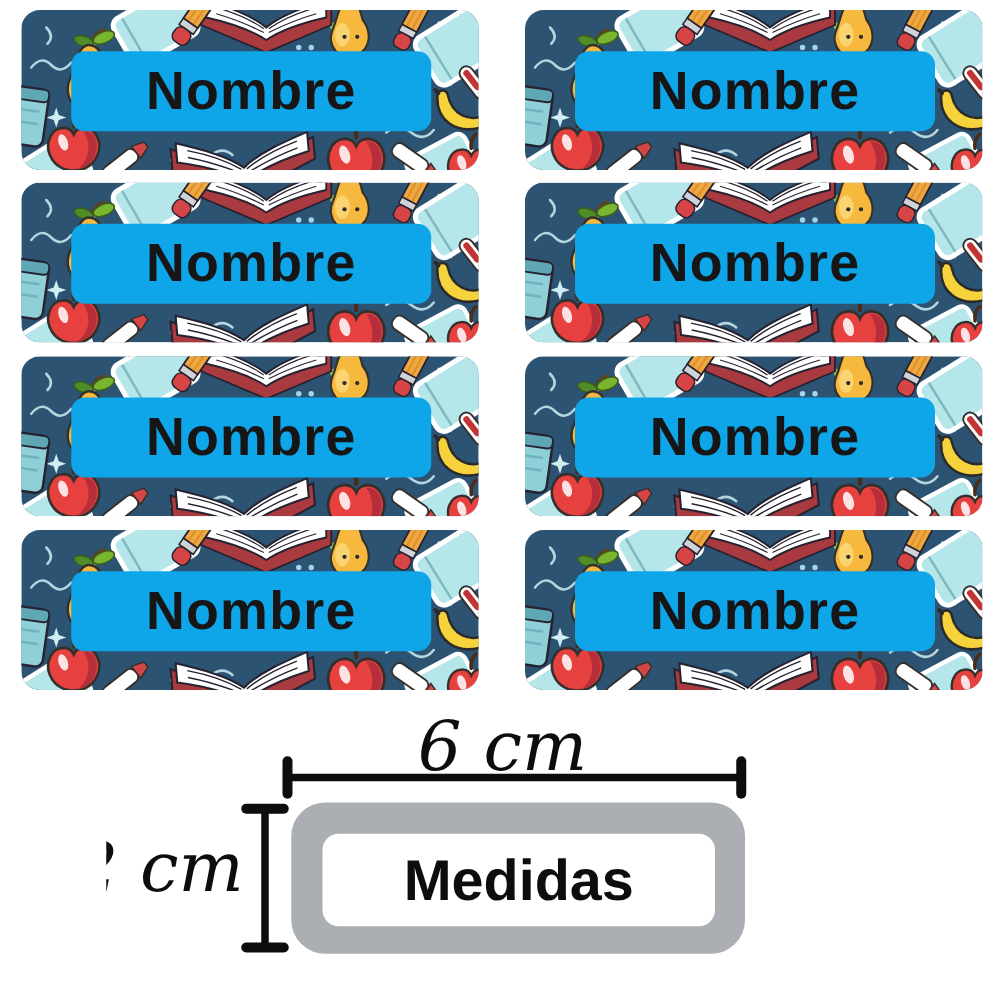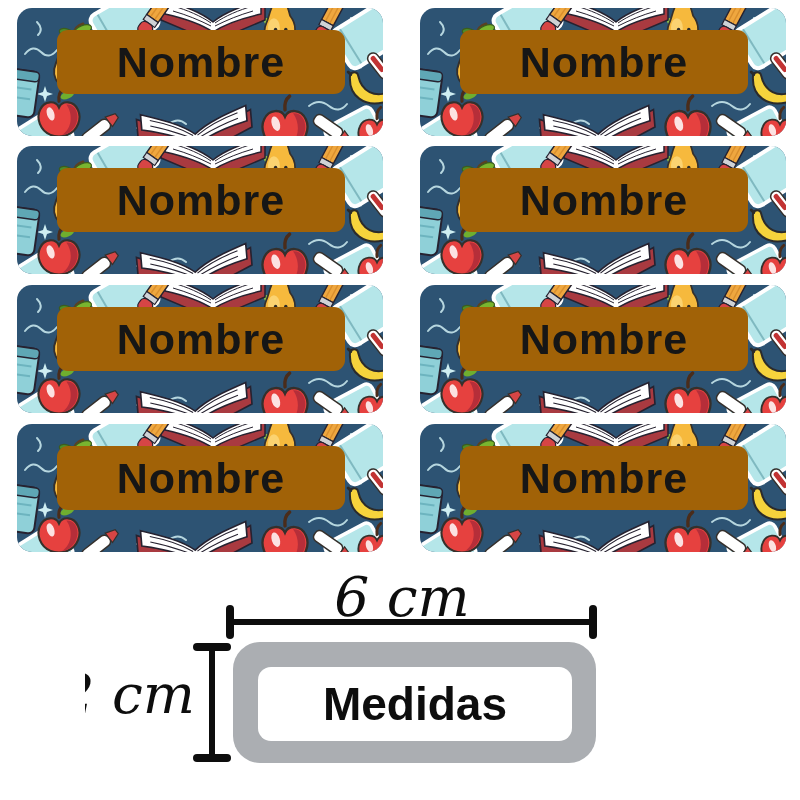--- a/index.html
+++ b/index.html
@@ -3,21 +3,21 @@
 <meta charset="utf-8">
 <style>
   html,body{margin:0;padding:0;}
   .canvas{position:relative;width:800px;height:800px;background:#ffffff;overflow:hidden;
           font-family:"Liberation Sans",sans-serif;}
   .defs-holder{position:absolute;width:0;height:0;overflow:hidden;}
   .label{position:absolute;width:366px;height:128px;border-radius:15px;overflow:hidden;}
   .c1{left:17px}.c2{left:420px}
   .r1{top:8px}.r2{top:146px}.r3{top:285px}.r4{top:424px}
   .label svg.pattern{position:absolute;left:0;top:0;width:100%;height:100%;display:block;}
-  .name-box{position:absolute;left:40px;top:22px;width:288px;height:64px;background:#a16207;
+  .name-box{position:absolute;left:40px;top:33px;width:288px;height:64px;background:#0ea5e9;
             border-radius:11px;display:flex;align-items:center;justify-content:center;}
   .name-box span{font-size:43px;font-weight:700;color:#161616;letter-spacing:1px;}
   .diagram{position:absolute;left:85px;top:560px;width:540px;height:235px;}
   .script{font-family:"DejaVu Serif",serif;font-style:italic;font-size:55px;fill:#0d0d0d;}
   .medidas{font-family:"Liberation Sans",sans-serif;font-weight:700;font-size:46px;fill:#0d0d0d;}
 </style>
 </head>
 <body>
 
 <div class="canvas">

